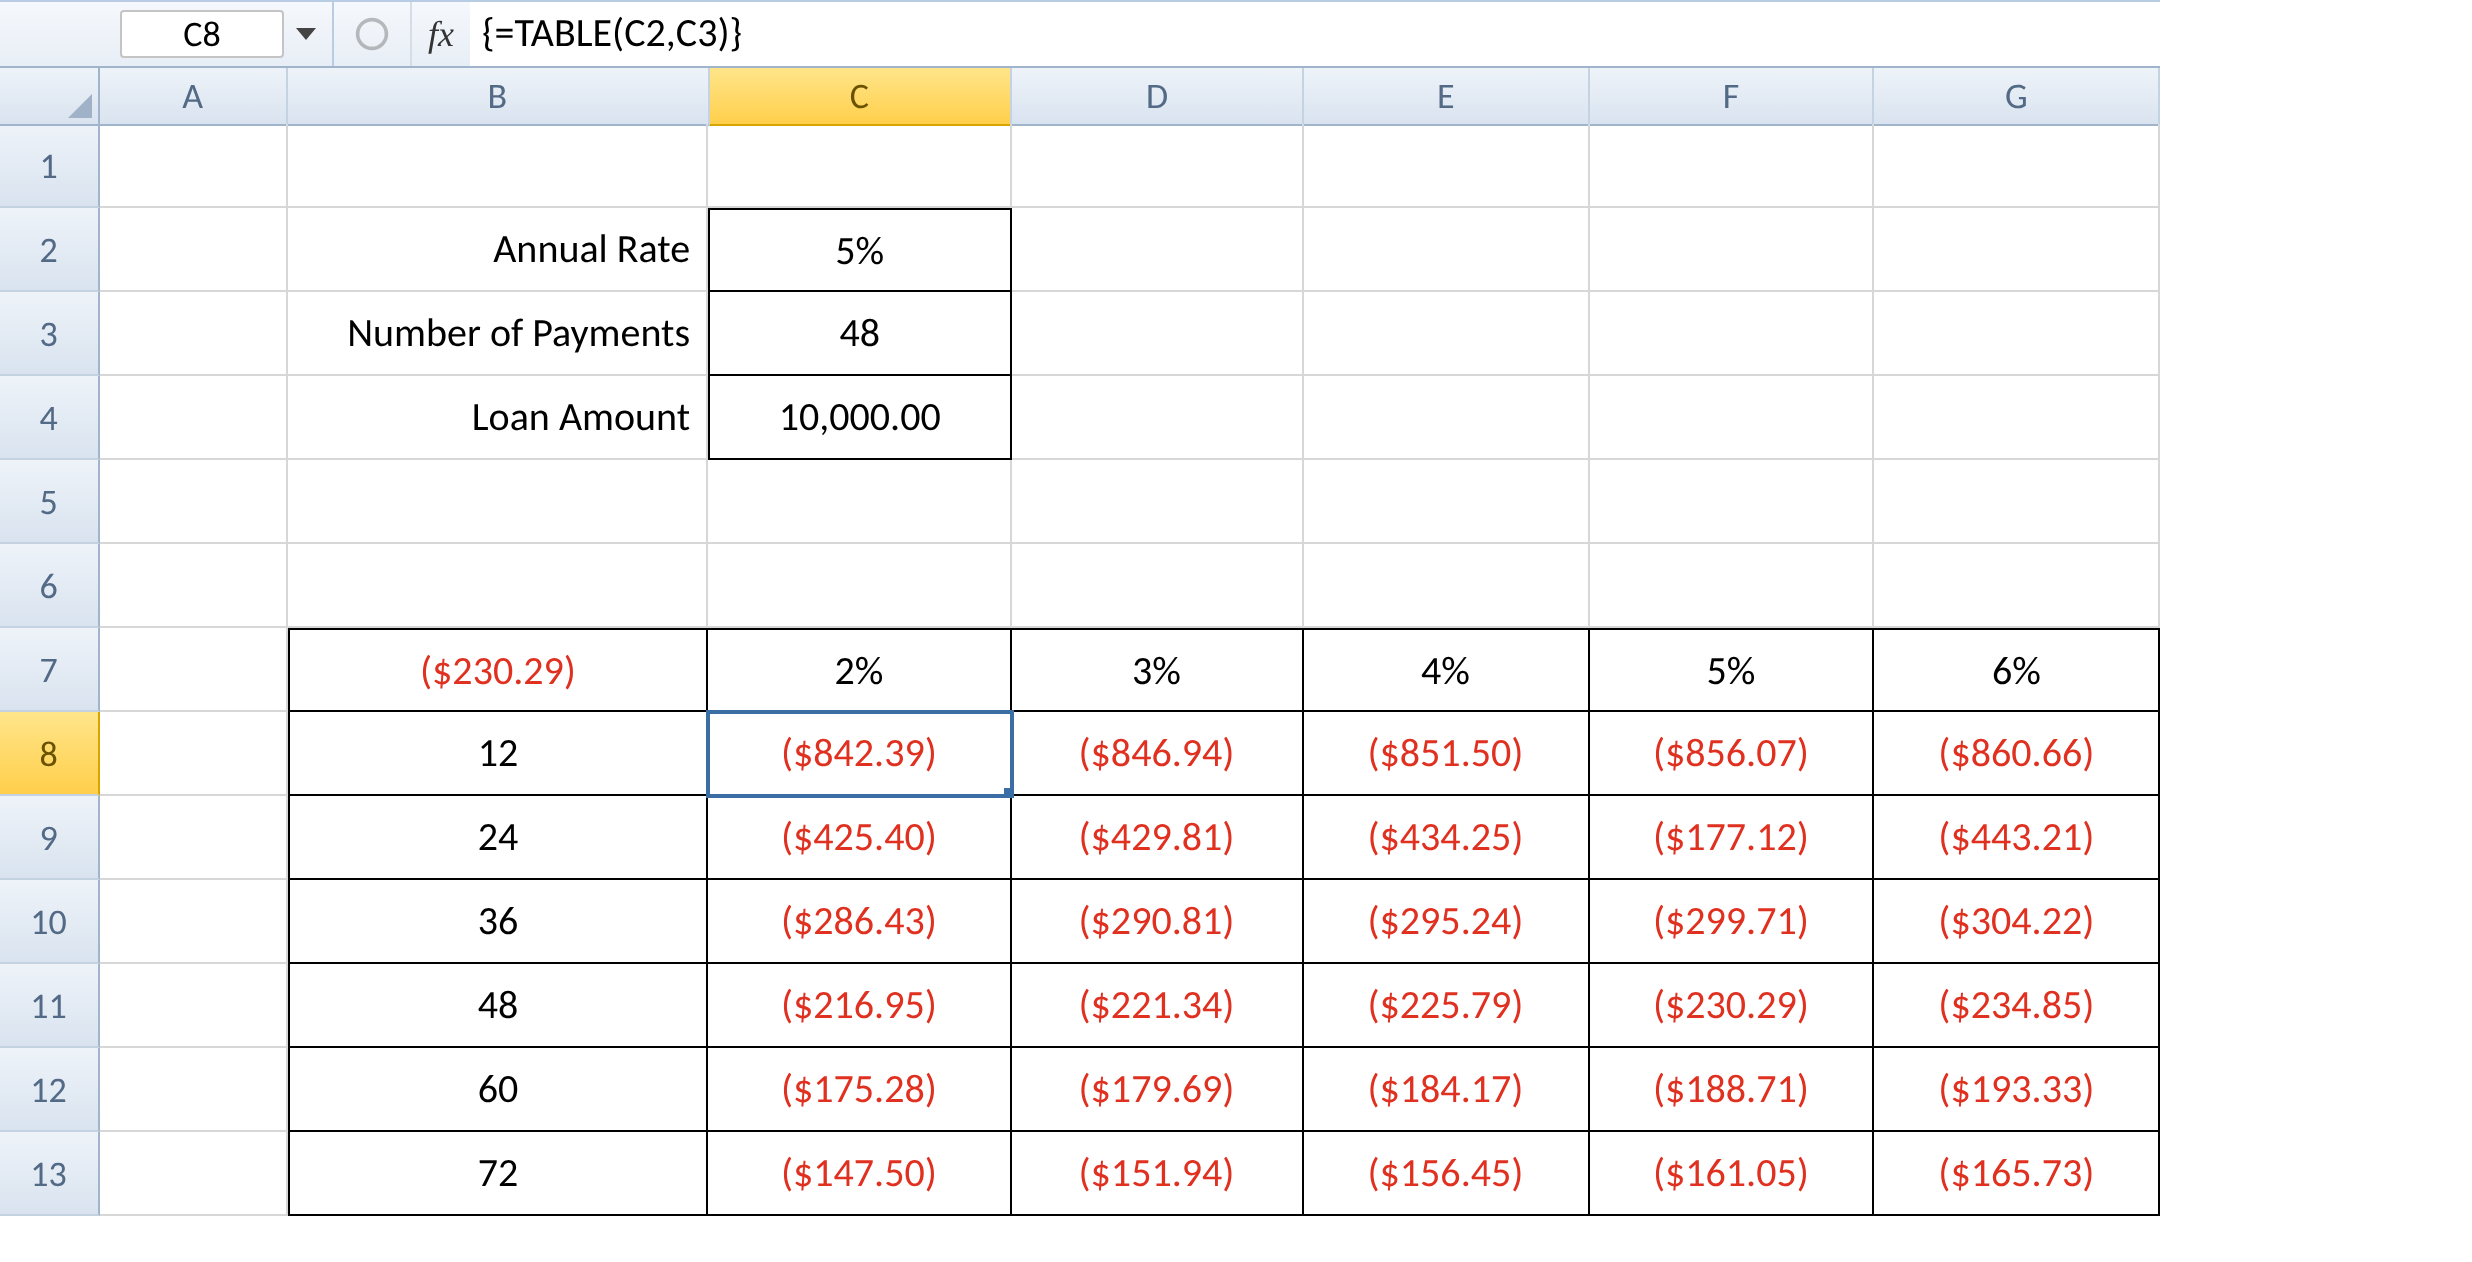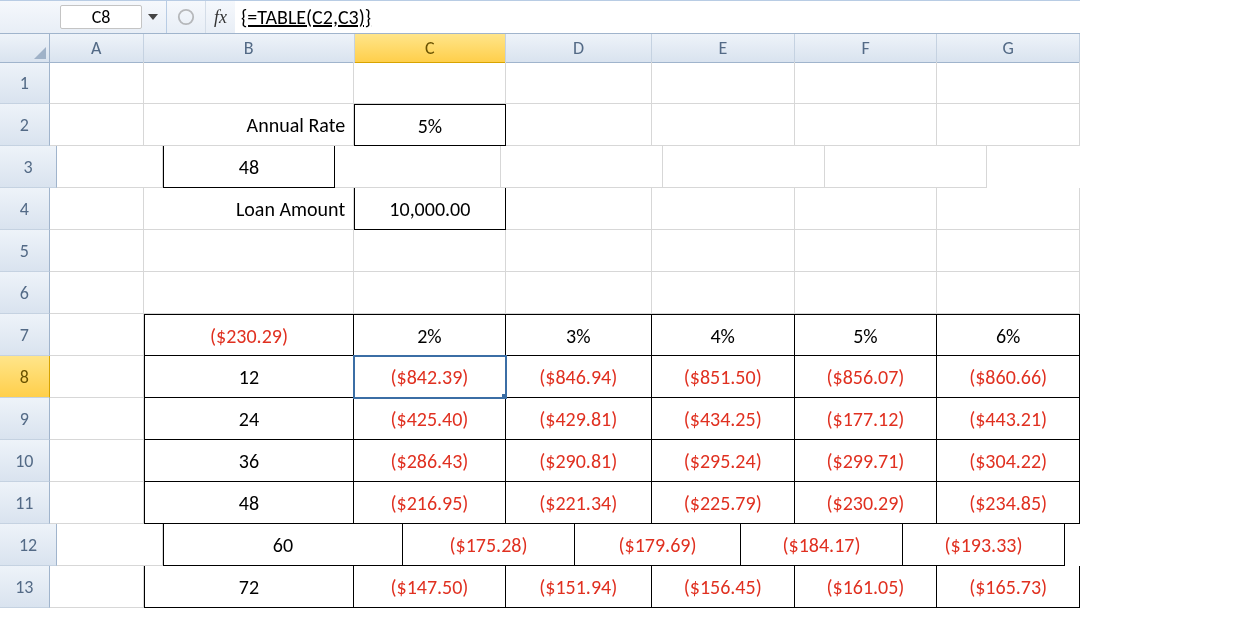--- a/index.html
+++ b/index.html
@@ -73,21 +73,20 @@
   }
   .formula-input {
     flex: 1;
     height: 100%;
     background: #fff;
     font-family: Calibri, Arial, sans-serif;
     font-size: 20px;
     display: flex;
     align-items: center;
     padding-left: 6px;
-    text-decoration: underline;
   }
 
   
   .headers {
     display: flex;
     height: 28px;
   }
   .corner {
     width: 56px;
     height: 28px;
@@ -235,20 +234,21 @@
     <div class="cell wC txt-center bord-all">5%</div>
     <div class="cell wD"></div>
     <div class="cell wE"></div>
     <div class="cell wF"></div>
     <div class="cell wG"></div>
   </div>
 
   <div class="row">
     <div class="rowhead">3</div>
     <div class="cell wA"></div>
+    <div class="cell wB txt-right">Number of Payments</div>
     <div class="cell wC txt-center bord-left bord-right bord-bottom">48</div>
     <div class="cell wD"></div>
     <div class="cell wE"></div>
     <div class="cell wF"></div>
     <div class="cell wG"></div>
   </div>
 
   <div class="row">
     <div class="rowhead">4</div>
     <div class="cell wA"></div>
@@ -337,20 +337,21 @@
     <div class="cell wG txt-center red bord-right bord-bottom">($234.85)</div>
   </div>
 
   <div class="row">
     <div class="rowhead">12</div>
     <div class="cell wA"></div>
     <div class="cell wB txt-right bord-left bord-right bord-bottom">60</div>
     <div class="cell wC txt-center red bord-right bord-bottom">($175.28)</div>
     <div class="cell wD txt-center red bord-right bord-bottom">($179.69)</div>
     <div class="cell wE txt-center red bord-right bord-bottom">($184.17)</div>
+    <div class="cell wF txt-center red bord-right bord-bottom">($188.71)</div>
     <div class="cell wG txt-center red bord-right bord-bottom">($193.33)</div>
   </div>
 
   <div class="row">
     <div class="rowhead">13</div>
     <div class="cell wA"></div>
     <div class="cell wB txt-right bord-left bord-right bord-bottom">72</div>
     <div class="cell wC txt-center red bord-right bord-bottom">($147.50)</div>
     <div class="cell wD txt-center red bord-right bord-bottom">($151.94)</div>
     <div class="cell wE txt-center red bord-right bord-bottom">($156.45)</div>

